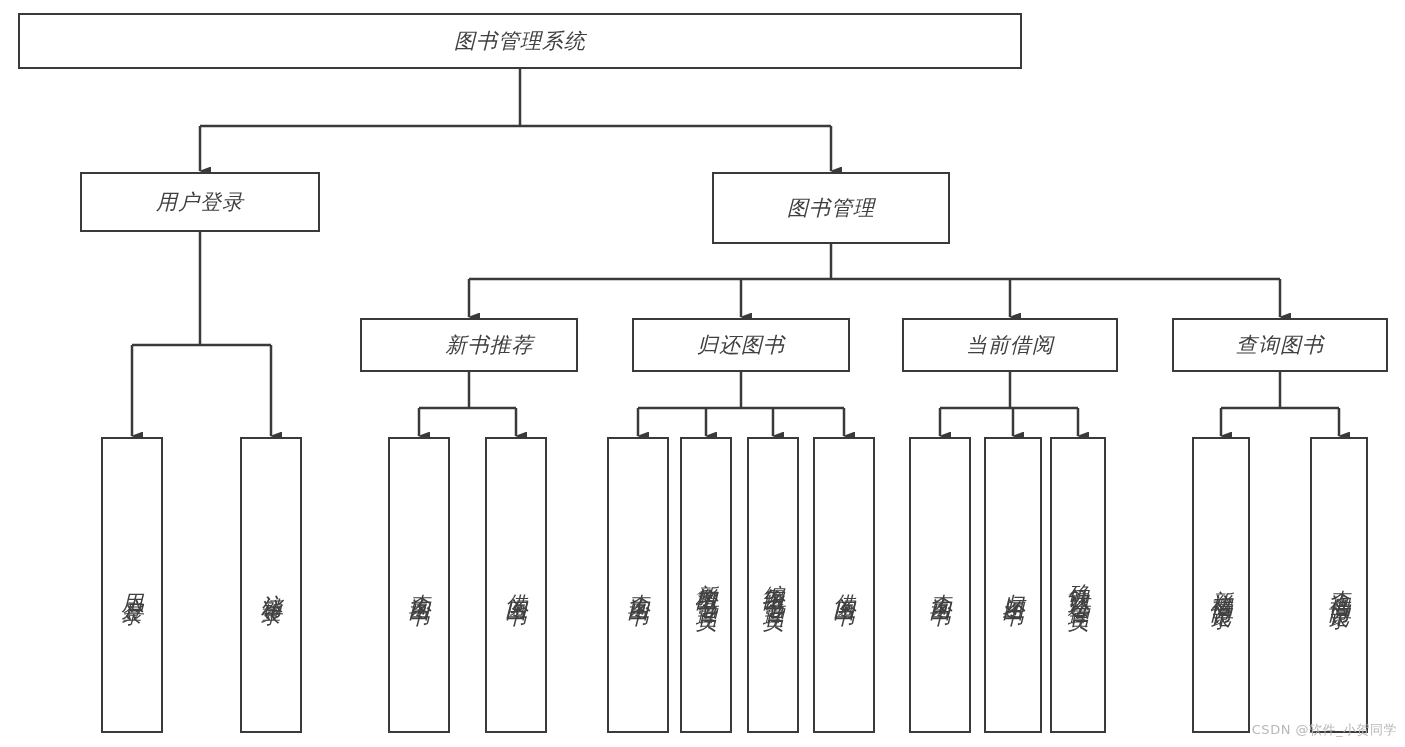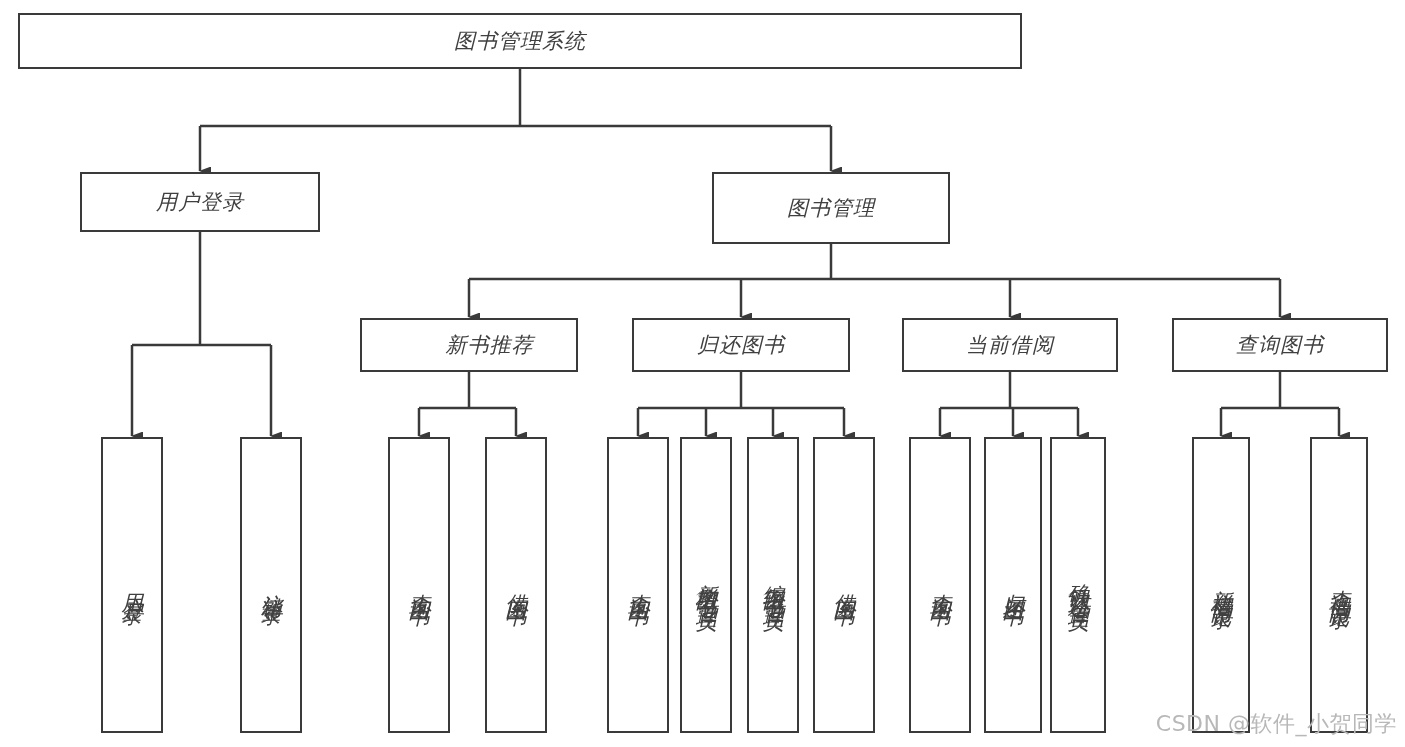--- a/index.html
+++ b/index.html
@@ -62,21 +62,21 @@
   }
   .node.vertical .label {
     writing-mode: vertical-rl;
     text-orientation: upright;
     max-height: 100%;
   }
   #watermark {
     position: absolute;
     right: 8px;
     bottom: 8px;
-    font-size: 22px;
+    font-size: 13px;
     color: #b8b8b8;
     z-index: 5;
     letter-spacing: 0.5px;
     white-space: nowrap;
   }
 </style>
 </head>
 <body>
 
 <div id="diagram-root">

